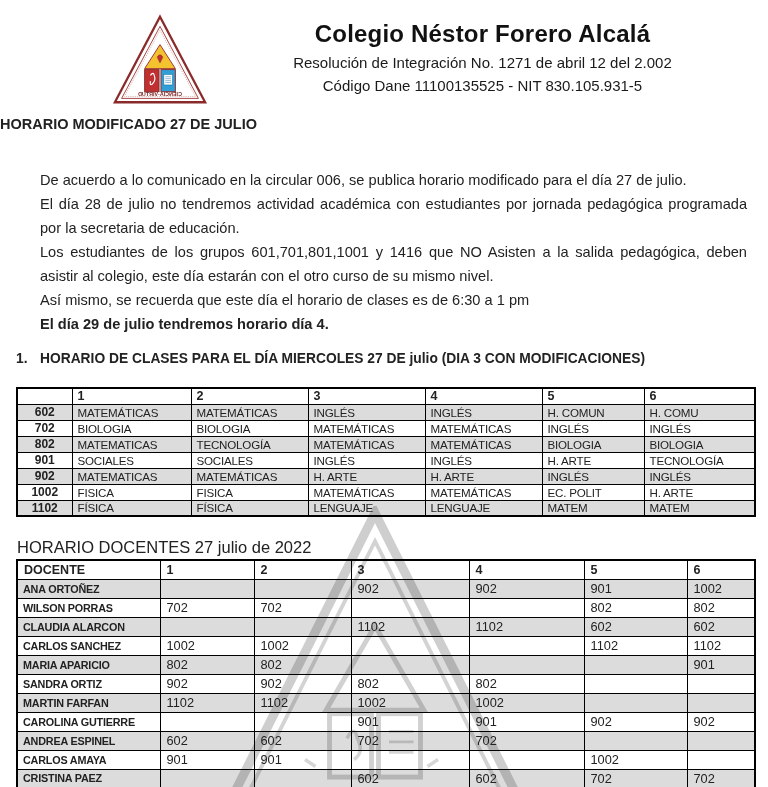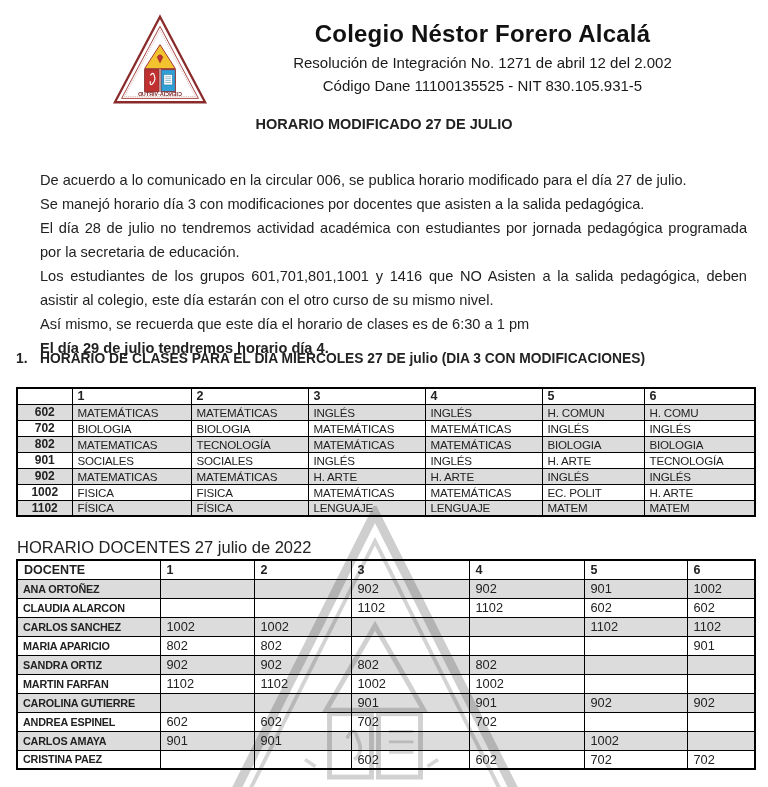--- a/index.html
+++ b/index.html
@@ -13,21 +13,21 @@
 
   
   .watermark { position:absolute; left:200px; top:506px; width:350px; height:345px; opacity:.85; z-index:1; pointer-events:none; }
 
   
   .logo { position:absolute; left:112px; top:13px; width:96px; height:94px; z-index:2; }
   .head-text { position:absolute; left:210px; top:20px; width:545px; text-align:center; z-index:2; }
   .school-name { font-size:24px; font-weight:bold; letter-spacing:.2px; color:#111; }
   .head-line { font-size:15px; margin-top:6px; color:#1a1a1a; }
 
-  .doc-title { position:absolute; left:0; top:116px; width:768px; text-align:center; font-size:14.5px; font-weight:bold; z-index:2; }
+  .doc-title { position:absolute; left:0; top:116px; width:768px; text-align:left; font-size:14.5px; font-weight:bold; z-index:2; }
 
   
   .body-text { position:absolute; left:40px; top:168px; width:707px; font-size:14.6px; line-height:24px; z-index:2; }
   .body-text p { text-align:justify; }
   .body-text p.bold { font-weight:bold; }
 
   
   .sec1-head { position:absolute; left:16px; top:351px; width:740px; display:flex; font-size:13.8px; font-weight:bold; z-index:2; }
   .sec1-head .num { width:24px; }
 
@@ -82,21 +82,20 @@
   <div class="head-text">
     <div class="school-name">Colegio Néstor Forero Alcalá</div>
     <div class="head-line">Resolución de Integración No. 1271 de abril 12 del 2.002</div>
     <div class="head-line">Código Dane 11100135525 - NIT 830.105.931-5</div>
   </div>
 
   <div class="doc-title">HORARIO MODIFICADO 27 DE JULIO</div>
 
   <div class="body-text">
     <p>De acuerdo a lo comunicado en la circular 006, se publica horario modificado para el día 27 de julio.</p>
-    <p>Se manejó horario día 3 con modificaciones por docentes que asisten a la salida pedagógica.</p>
     <p>El día 28 de julio no tendremos actividad académica con estudiantes por jornada pedagógica programada por la secretaria de educación.</p>
     <p>Los estudiantes de los grupos 601,701,801,1001 y 1416 que NO Asisten a la salida pedagógica, deben asistir al colegio, este día estarán con el otro curso de su mismo nivel.</p>
     <p>Así mismo, se recuerda que este día el horario de clases es de 6:30 a 1 pm</p>
     <p class="bold">El día 29 de julio tendremos horario día 4.</p>
   </div>
 
   <div class="sec1-head">
     <span class="num">1.</span>
     <span>HORARIO DE CLASES PARA EL DÍA MIERCOLES 27 DE julio (DIA 3 CON MODIFICACIONES)</span>
   </div>
@@ -216,20 +215,29 @@
         <tr>
           <td class="rowhead">ANA ORTOÑEZ</td>
           <td></td>
           <td></td>
           <td>902</td>
           <td>902</td>
           <td>901</td>
           <td>1002</td>
         </tr>
         <tr>
+          <td class="rowhead">WILSON PORRAS</td>
+          <td>702</td>
+          <td>702</td>
+          <td></td>
+          <td></td>
+          <td>802</td>
+          <td>802</td>
+        </tr>
+        <tr>
           <td class="rowhead">CLAUDIA ALARCON</td>
           <td></td>
           <td></td>
           <td>1102</td>
           <td>1102</td>
           <td>602</td>
           <td>602</td>
         </tr>
         <tr>
           <td class="rowhead">CARLOS SANCHEZ</td>

